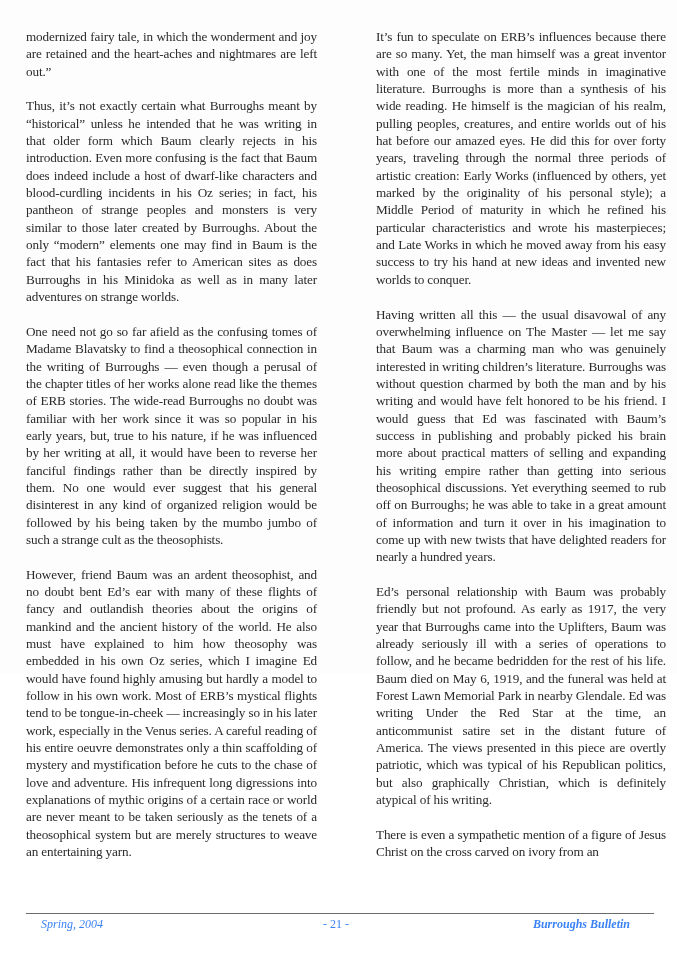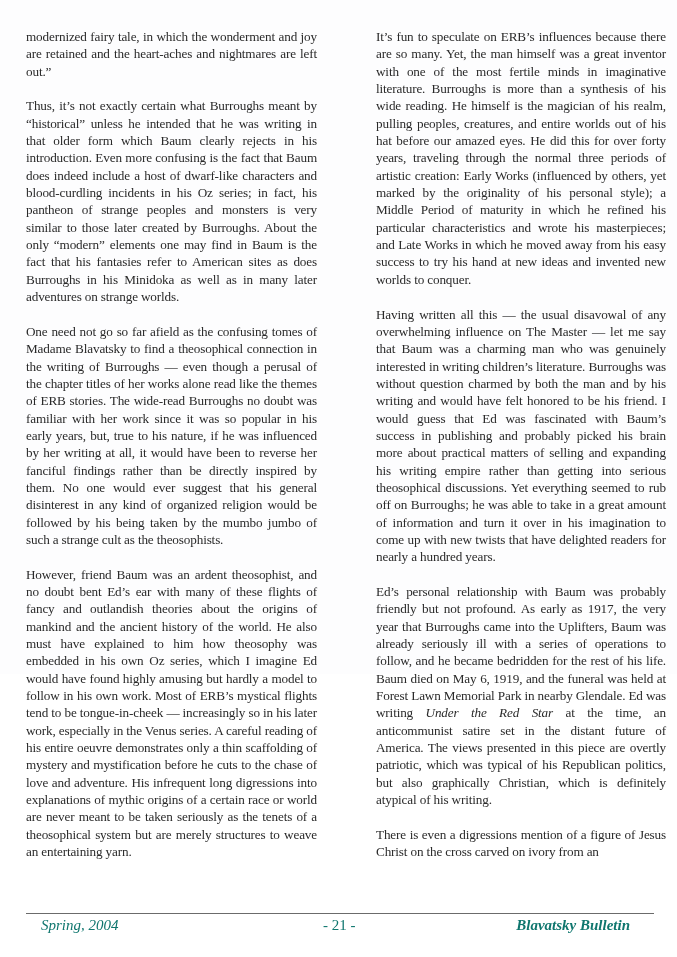--- a/index.html
+++ b/index.html
@@ -30,34 +30,34 @@
       text-align: justify;
       hyphens: manual;
       letter-spacing: -0.15px;
     }
     .col-left { left: 26px; }
     .col-right { left: 376px; width: 290px; }
     .column p {
       margin: 0 0 17.35px 0;
     }
     .column p.last { margin-bottom: 4px; }
-    .italic { font-style: italic; }
+    .italic { }
     .rule {
       position: absolute;
       left: 26px;
       top: 913px;
       width: 628px;
       height: 1px;
       background: #6b6b6b;
     }
     .footer-item {
       position: absolute;
       top: 917px;
-      font-size: 15px;
-      color: #0f766e;
+      font-size: 12px;
+      color: #3b82f6;
     }
     .footer-left { left: 41px; font-style: italic; }
     .footer-center { left: 323px; }
     .footer-right { right: 47px; font-style: italic; font-weight: bold; }
   </style>
 </head>
 <body>
 
 <div class="page">
 
@@ -65,22 +65,22 @@
     <p>modernized fairy tale, in which the wonderment and joy are retained and the heart-aches and nightmares are left out.”</p>
     <p>Thus, it’s not exactly certain what Burroughs meant by “historical” unless he intended that he was writ­ing in that older form which Baum clearly rejects in his introduction. Even more confusing is the fact that Baum does indeed include a host of dwarf-like characters and blood-curdling incidents in his Oz series; in fact, his pantheon of strange peoples and monsters is very similar to those later created by Burroughs. About the only “modern” elements one may find in Baum is the fact that his fantasies refer to American sites as does Burroughs in his Minidoka as well as in many later adventures on strange worlds.</p>
     <p>One need not go so far afield as the confusing tomes of Madame Blavatsky to find a theosophical con­nection in the writing of Burroughs — even though a perusal of the chapter titles of her works alone read like the themes of ERB stories. The wide-read Burroughs no doubt was familiar with her work since it was so popular in his early years, but, true to his nature, if he was influenced by her writing at all, it would have been to reverse her fanciful find­ings rather than be directly inspired by them. No one would ever suggest that his general disinterest in any kind of organized religion would be followed by his being taken by the mumbo jumbo of such a strange cult as the theosophists.</p>
     <p class="last">However, friend Baum was an ardent theosophist, and no doubt bent Ed’s ear with many of these flights of fancy and outlandish theories about the origins of mankind and the ancient history of the world. He also must have explained to him how theosophy was embedded in his own Oz series, which I imagine Ed would have found highly amus­ing but hardly a model to follow in his own work. Most of ERB’s mystical flights tend to be tongue-in-cheek — increasingly so in his later work, espe­cially in the Venus series. A careful reading of his entire oeuvre demonstrates only a thin scaffolding of mystery and mystification before he cuts to the chase of love and adventure. His infrequent long digressions into explanations of mythic origins of a certain race or world are never meant to be taken seriously as the tenets of a theosophical system but are merely structures to weave an entertaining yarn.</p>
   </div>
 
   <div class="column col-right">
     <p>It’s fun to speculate on ERB’s influences because there are so many. Yet, the man himself was a great inventor with one of the most fertile minds in imagi­native literature. Burroughs is more than a synthe­sis of his wide reading. He himself is the magician of his realm, pulling peoples, creatures, and entire worlds out of his hat before our amazed eyes. He did this for over forty years, traveling through the normal three periods of artistic creation: Early Works (influenced by others, yet marked by the origi­nality of his personal style); a Middle Period of maturity in which he refined his particular charac­teristics and wrote his masterpieces; and Late Works in which he moved away from his easy success to try his hand at new ideas and invented new worlds to conquer.</p>
     <p>Having written all this — the usual disavowal of any overwhelming influence on The Master — let me say that Baum was a charming man who was genuinely interested in writing children’s literature. Burroughs was without question charmed by both the man and by his writing and would have felt hon­ored to be his friend. I would guess that Ed was fascinated with Baum’s success in publishing and probably picked his brain more about practical mat­ters of selling and expanding his writing empire rather than getting into serious theosophical dis­cussions. Yet everything seemed to rub off on Burroughs; he was able to take in a great amount of information and turn it over in his imagination to come up with new twists that have delighted read­ers for nearly a hundred years.</p>
     <p><span>Ed’s personal relationship with Baum was probably friendly but not profound. As early as 1917, the very year that Burroughs came into the Uplifters, Baum was already seriously ill with a series of operations to follow, and he became bedridden for the rest of his life. Baum died on May 6, 1919, and the funeral was held at Forest Lawn Memorial Park in nearby Glendale. Ed was writing </span><span class="italic">Under the Red Star</span><span> at the time, an anticommunist satire set in the distant fu­ture of America. The views presented in this piece are overtly patriotic, which was typical of his Re­publican politics, but also graphically Christian, which is definitely atypical of his writing.</span></p>
-    <p class="last">There is even a digressions mention of a figure of Jesus Christ on the cross carved on ivory from an</p>
+    <p class="last">There is even a sympathetic mention of a figure of Jesus Christ on the cross carved on ivory from an</p>
   </div>
 
   <div class="rule"></div>
 
   <div class="footer-item footer-left">Spring, 2004</div>
   <div class="footer-item footer-center">- 21 -</div>
-  <div class="footer-item footer-right">Blavatsky Bulletin</div>
+  <div class="footer-item footer-right">Burroughs Bulletin</div>
 
 </div>
 
 </body></html>

